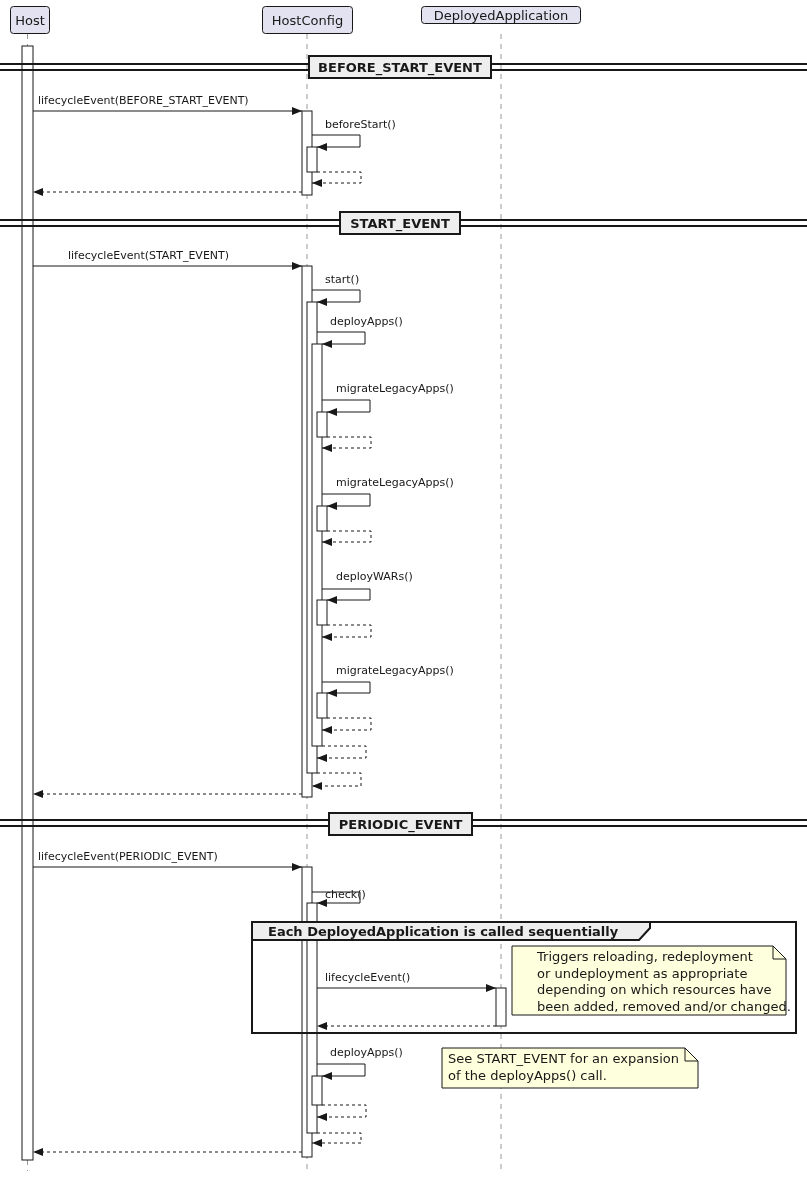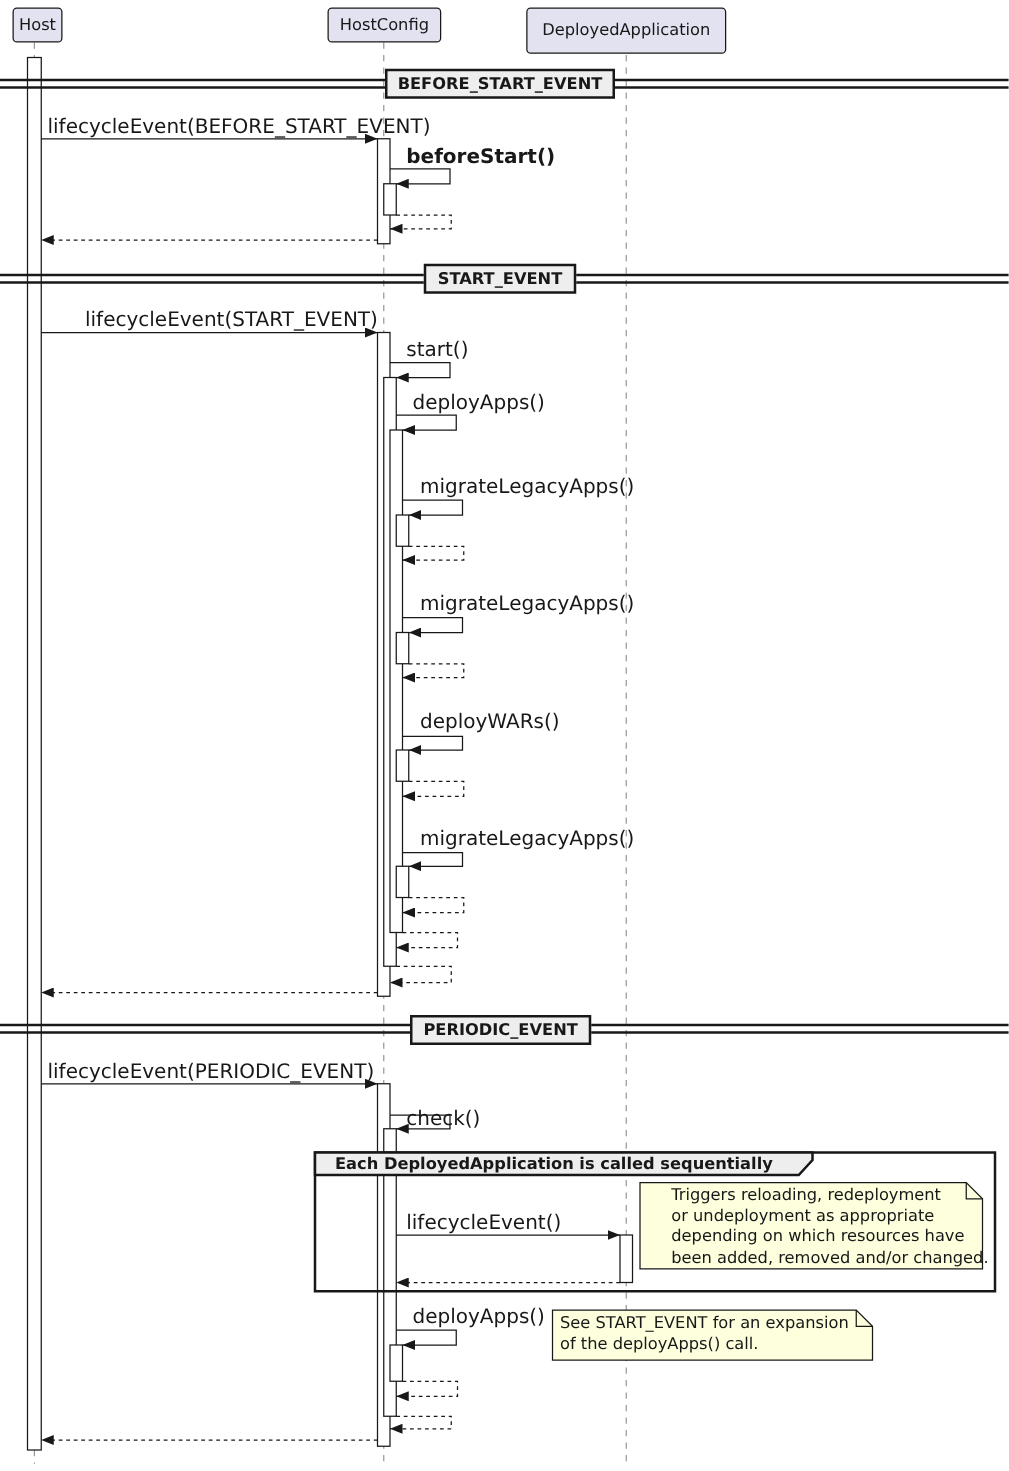--- a/index.html
+++ b/index.html
@@ -5,21 +5,21 @@
   html,body{margin:0;padding:0;background:#ffffff;}
   body{width:807px;height:1177px;position:relative;overflow:hidden;
        font-family:"DejaVu Sans", sans-serif;color:#181818;}
   svg.canvas{position:absolute;left:0;top:0;z-index:1;}
   .participant{position:absolute;z-index:2;background:#E2E2F0;border:1.5px solid #181818;
        border-radius:3.5px;display:flex;align-items:center;justify-content:center;
        font-size:13px;box-sizing:border-box;}
   .divider-box{position:absolute;z-index:2;background:#EEEEEE;border:2px solid #181818;
        display:flex;align-items:center;justify-content:center;font-size:13px;font-weight:bold;
        box-sizing:border-box;}
-  .msg-label{position:absolute;z-index:2;font-size:16px;white-space:nowrap;line-height:16px;}
+  .msg-label{position:absolute;z-index:2;font-size:11px;white-space:nowrap;line-height:16px;}
   .frame-label{position:absolute;z-index:2;font-size:13px;font-weight:bold;white-space:nowrap;}
   .note-text{position:absolute;z-index:2;font-size:13px;line-height:16.5px;white-space:pre-line;}
 </style>
 </head>
 <body>
 
 <svg class="canvas" width="807" height="1177" viewBox="0 0 807 1177">
   <defs>
     <marker id="ah" markerWidth="10" markerHeight="8" refX="10" refY="4" orient="auto">
       <path d="M0,0 L10,4 L0,8 Z" fill="#181818"></path>
@@ -103,36 +103,36 @@
     <path d="M302,1152 H33"></path>
   </g>
 </svg>
 
 <div class="participant" style="left:10px;top:6px;width:40px;height:28px;">
   <span>Host</span>
 </div>
 <div class="participant" style="left:262px;top:6px;width:91px;height:28px;">
   <span>HostConfig</span>
 </div>
-<div class="participant" style="left:421px;top:6px;width:160px;height:37px;">
+<div class="participant" style="left:421px;top:6px;width:160px;height:18px;">
   <span>DeployedApplication</span>
 </div>
 
 <div class="divider-box" style="left:308px;top:55px;width:184px;height:24px;text-align:right;">
   <span>BEFORE_START_EVENT</span>
 </div>
 <div class="divider-box" style="left:339px;top:211px;width:122px;height:24px;">
   <span>START_EVENT</span>
 </div>
 <div class="divider-box" style="left:328px;top:812px;width:145px;height:24px;">
   <span>PERIODIC_EVENT</span>
 </div>
 
 <div class="msg-label" style="left:38px;top:93px;">lifecycleEvent(BEFORE_START_EVENT)</div>
-<div class="msg-label" style="left:325px;top:117px;font-weight:bold;">beforeStart()</div>
+<div class="msg-label" style="left:325px;top:117px;">beforeStart()</div>
 <div class="msg-label" style="left:38px;top:248px;margin-left:30px;">lifecycleEvent(START_EVENT)</div>
 <div class="msg-label" style="left:325px;top:272px;">start()</div>
 <div class="msg-label" style="left:330px;top:314px;">deployApps()</div>
 <div class="msg-label" style="left:336px;top:381px;">migrateLegacyApps()</div>
 <div class="msg-label" style="left:336px;top:475px;">migrateLegacyApps()</div>
 <div class="msg-label" style="left:336px;top:569px;">deployWARs()</div>
 <div class="msg-label" style="left:336px;top:663px;">migrateLegacyApps()</div>
 <div class="msg-label" style="left:38px;top:849px;">lifecycleEvent(PERIODIC_EVENT)</div>
 <div class="msg-label" style="left:325px;top:887px;">check()</div>
 <div class="msg-label" style="left:325px;top:970px;">lifecycleEvent()</div>

